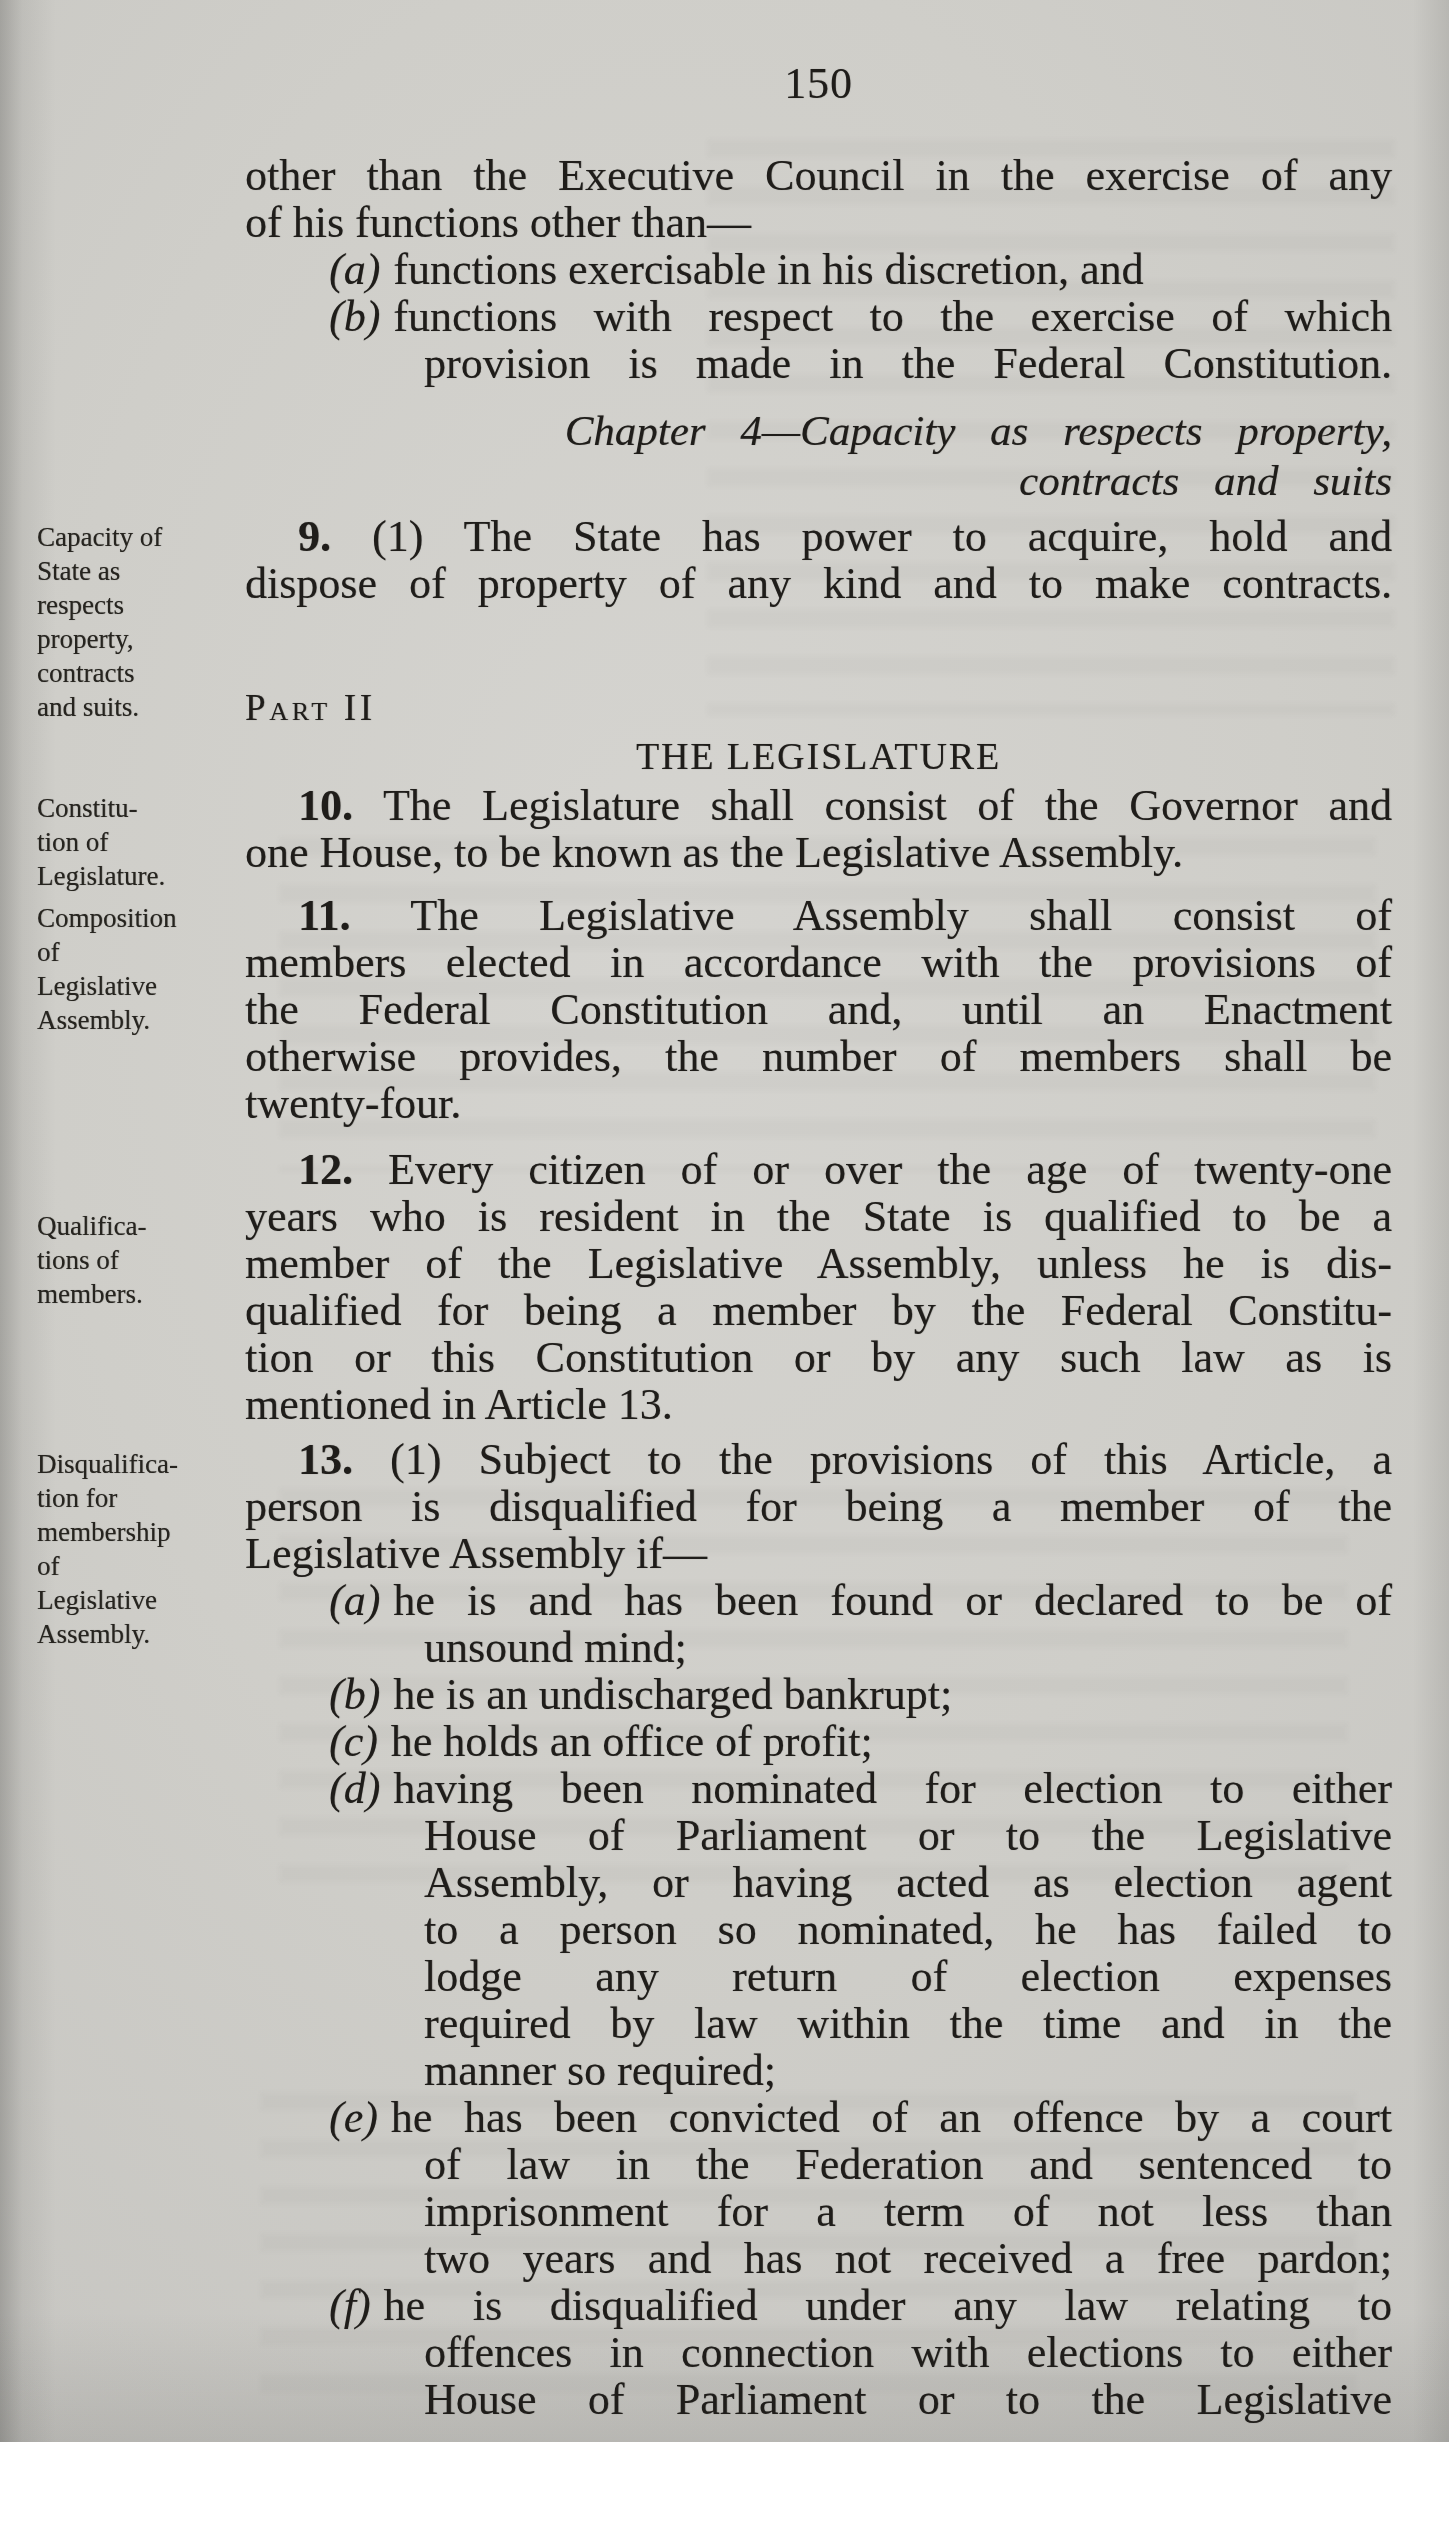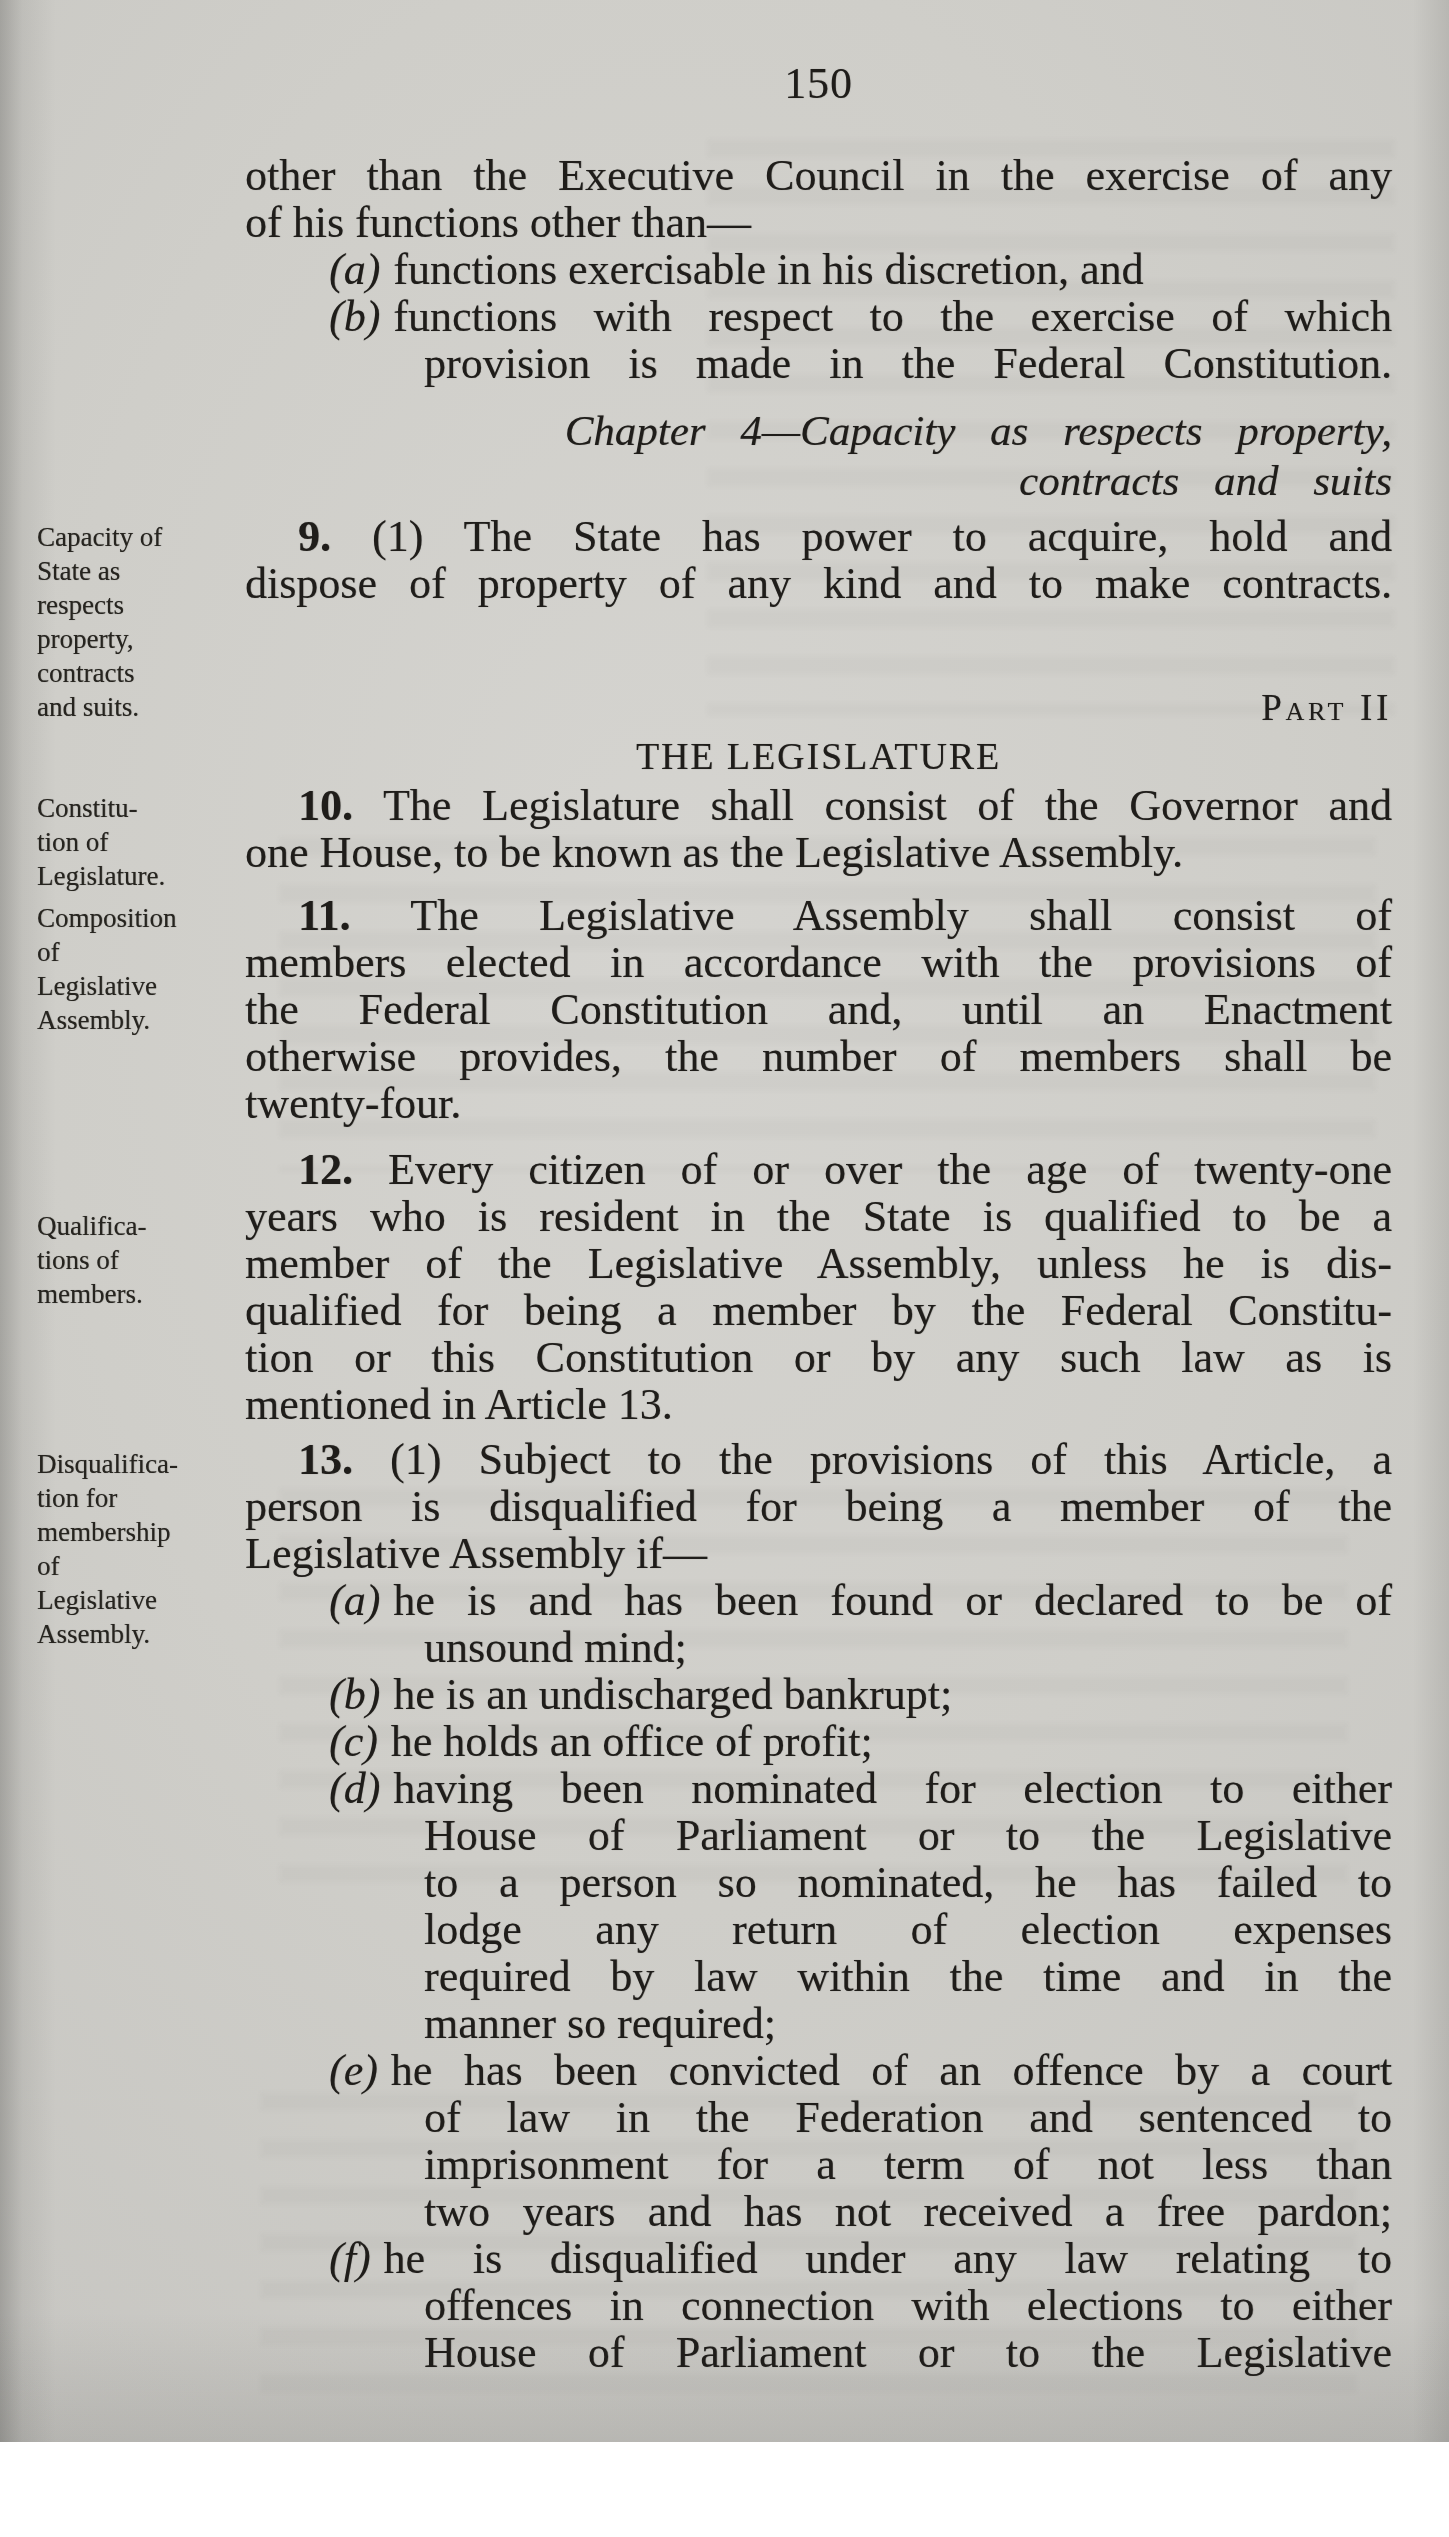--- a/index.html
+++ b/index.html
@@ -54,21 +54,21 @@
   .indent{padding-left:53px;}
   .secnum{font-weight:700;}
   .item{padding-left:179px;position:relative;}
   .item .first{margin-left:-95px;}
   .marker{font-style:italic;padding-right:13px;}
   .chapter{
     text-align:right;font-style:italic;font-size:43px;line-height:50px;
     word-spacing:24px;
   }
   .part{
-    text-align:right;font-variant:small-caps;
+    text-align:left;font-variant:small-caps;
     font-size:37px;line-height:39px;letter-spacing:3.7px;
   }
   .parttitle{
     text-align:center;font-size:38px;line-height:43px;letter-spacing:1.9px;
   }
   .content, .note, .pagenum{
     text-shadow:0.4px 0.4px 0.8px rgba(28,26,22,.45);
   }
 </style>
 </head>
@@ -170,20 +170,21 @@
       <div class="line ll first"><span class="marker">(b)</span><span>he is an undischarged bankrupt;</span></div>
     </div>
 
     <div class="item">
       <div class="line ll first"><span class="marker">(c)</span><span>he holds an office of profit;</span></div>
     </div>
 
     <div class="item">
       <div class="line jl first"><span class="marker">(d)</span><span>having been nominated for election to either</span></div>
       <div class="line jl">House of Parliament or to the Legislative</div>
+      <div class="line jl">Assembly, or having acted as election agent</div>
       <div class="line jl">to a person so nominated, he has failed to</div>
       <div class="line jl">lodge any return of election expenses</div>
       <div class="line jl">required by law within the time and in the</div>
       <div class="line ll">manner so required;</div>
     </div>
 
     <div class="item">
       <div class="line jl first"><span class="marker">(e)</span><span>he has been convicted of an offence by a court</span></div>
       <div class="line jl">of law in the Federation and sentenced to</div>
       <div class="line jl">imprisonment for a term of not less than</div>

